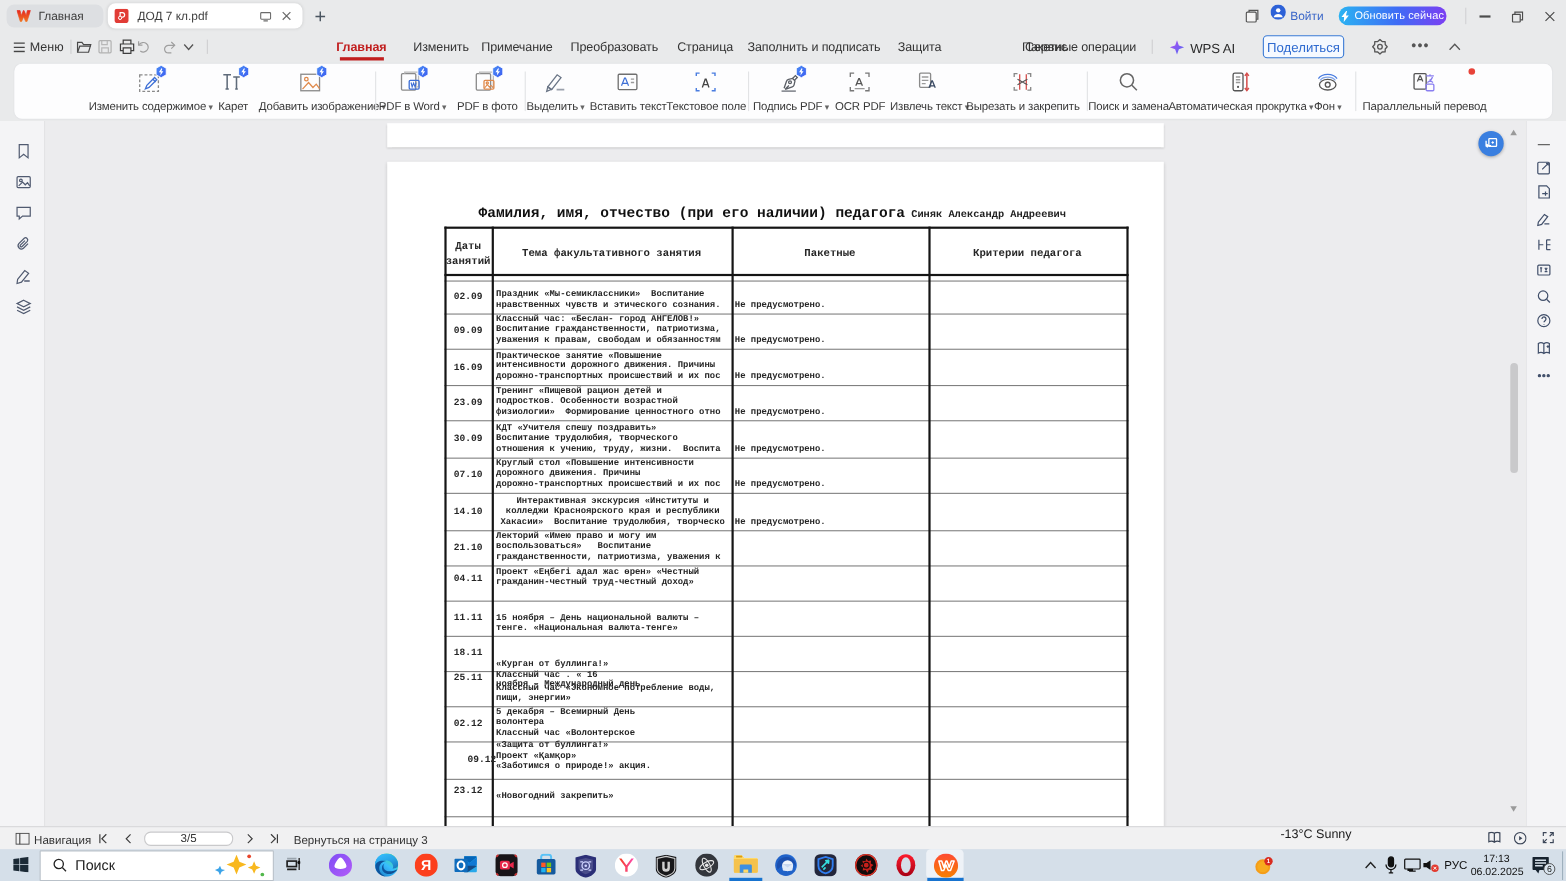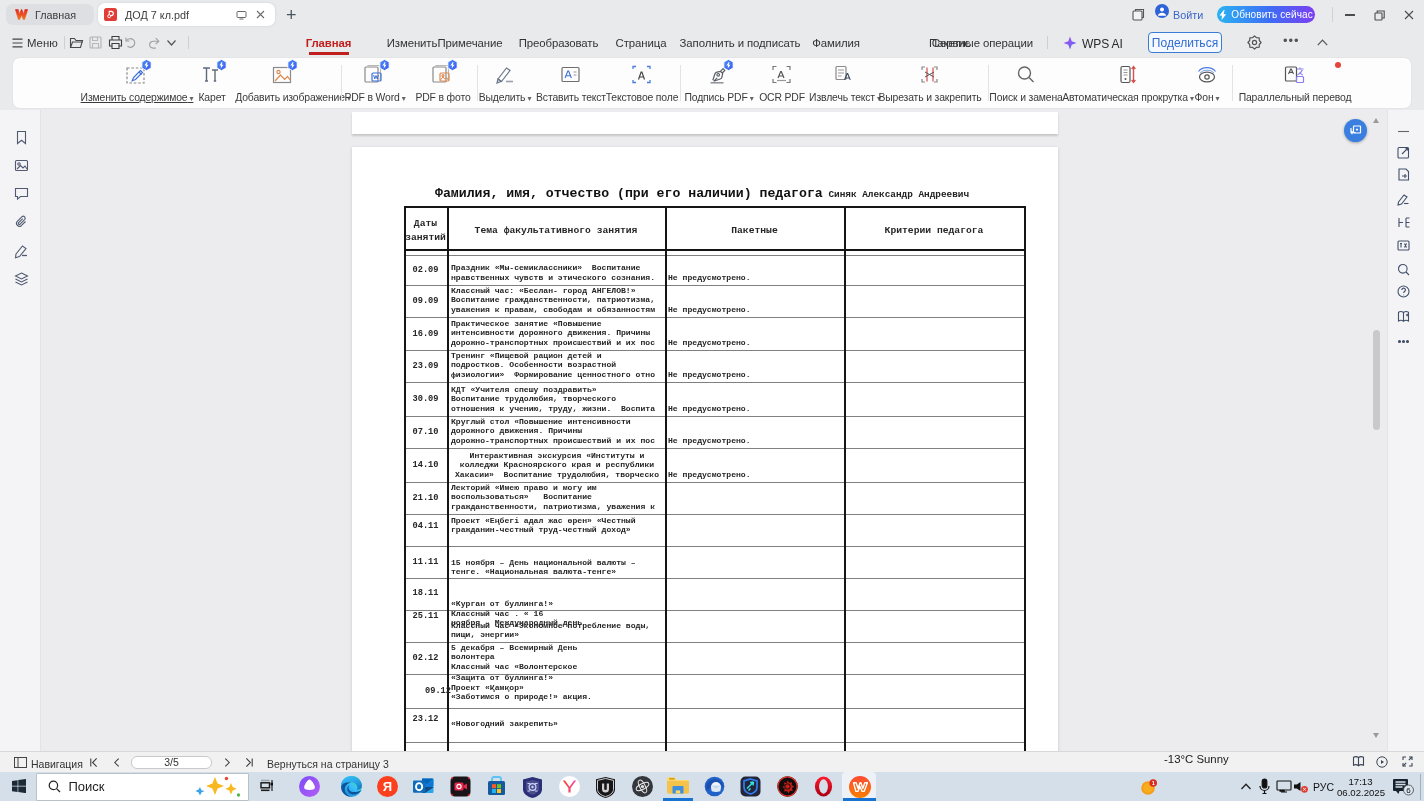--- a/index.html
+++ b/index.html
@@ -315,26 +315,26 @@
     </svg>
   </div>
 <div class="abs" style="left:164px;top:35px;">
     <svg width="15" height="15" viewBox="0 0 15 15" fill="none" stroke="#555" stroke-width="1.1">
       <path d="M2 5l4 4.5L10 5" transform="translate(1.5,0.5)" stroke-width="1.2"></path>
     </svg>
   </div>
 <div class="abs" style="left:188px;top:36px;width:1px;height:13px;background:#cfcfd1;"></div>
 <div class="mitem" style="left:328.5px;transform:translateX(-50%);color:#c11e1e;font-weight:bold;">Главная</div>
 <div class="abs" style="left:308.5px;top:52px;width:40px;height:2.6px;background:#c11e1e;"></div>
-<div class="mitem" style="left:412px;transform:translateX(-50%);">Изменить</div>
+<div class="mitem" style="left:401px;transform:translateX(-50%);">Изменить</div>
 <div class="mitem" style="left:470px;transform:translateX(-50%);">Примечание</div>
 <div class="mitem" style="left:558.5px;transform:translateX(-50%);">Преобразовать</div>
 <div class="mitem" style="left:641px;transform:translateX(-50%);">Страница</div>
 <div class="mitem" style="left:740px;transform:translateX(-50%);">Заполнить и подписать</div>
-<div class="mitem" style="left:836px;transform:translateX(-50%);">Фамилия</div>
+<div class="mitem" style="left:836px;transform:translateX(-50%);">Защита</div>
 <div class="mitem" style="left:934px;transform:translateX(-50%);margin-left:17px;">Сервис</div>
 <div class="mitem" style="left:981px;transform:translateX(-50%);">Пакетные операции</div>
 <div class="abs" style="left:1047px;top:36px;width:1px;height:13px;background:#cfcfd1;"></div>
 <div class="abs" style="left:1063px;top:36px;">
     <svg width="14" height="14" viewBox="0 0 14 14">
       <defs>
         <linearGradient id="aig" x1="0" y1="0" x2="1" y2="1">
           <stop offset="0" stop-color="#b44df0"></stop>
           <stop offset="1" stop-color="#4f6bf5"></stop>
         </linearGradient>
@@ -369,21 +369,21 @@
       <defs>
         <linearGradient id="bg140" x1="0" y1="0" x2="1" y2="1">
           <stop offset="0" stop-color="#4a8df5"></stop>
           <stop offset="1" stop-color="#3b5bf0"></stop>
         </linearGradient>
       </defs>
       <path d="M6.5 0.4l4.6 2.6v6l-4.6 2.6-4.6-2.6v-6z" fill="url(#bg140)" stroke="#fff" stroke-width="0.8"></path>
       <path d="M7 2.8L4.4 6.6h1.7l-.4 3 2.8-3.9H6.7l.8-1.9z" fill="#fff"></path>
     </svg>
   </div>
-<div class="tlbl" style="left:137px;transform:translateX(-50%);text-decoration:underline;">Изменить содержимое<span style="font-size:8px;color:#666">&nbsp;▾</span></div>
+<div class="tlbl" style="left:137px;transform:translateX(-50%);">Изменить содержимое<span style="font-size:8px;color:#666">&nbsp;▾</span></div>
 <div class="abs" style="left:199px;top:62px;">
     <svg width="26" height="26" viewBox="0 0 26 26" fill="none" stroke="#6b6b6b" stroke-width="1.2">
       <path d="M4 6h7M7.5 6v13M6 19h3" stroke="#5f6b7a" stroke-width="1.4"></path>
       <path d="M13 8h6M16 8v11M14.8 19h2.4" stroke="#5f6b7a" stroke-width="1.4"></path>
     </svg>
   </div>
 <div class="abs" style="left:215px;top:59px;">
     <svg width="13" height="13" viewBox="0 0 13 13">
       <defs>
         <linearGradient id="bg215" x1="0" y1="0" x2="1" y2="1">

